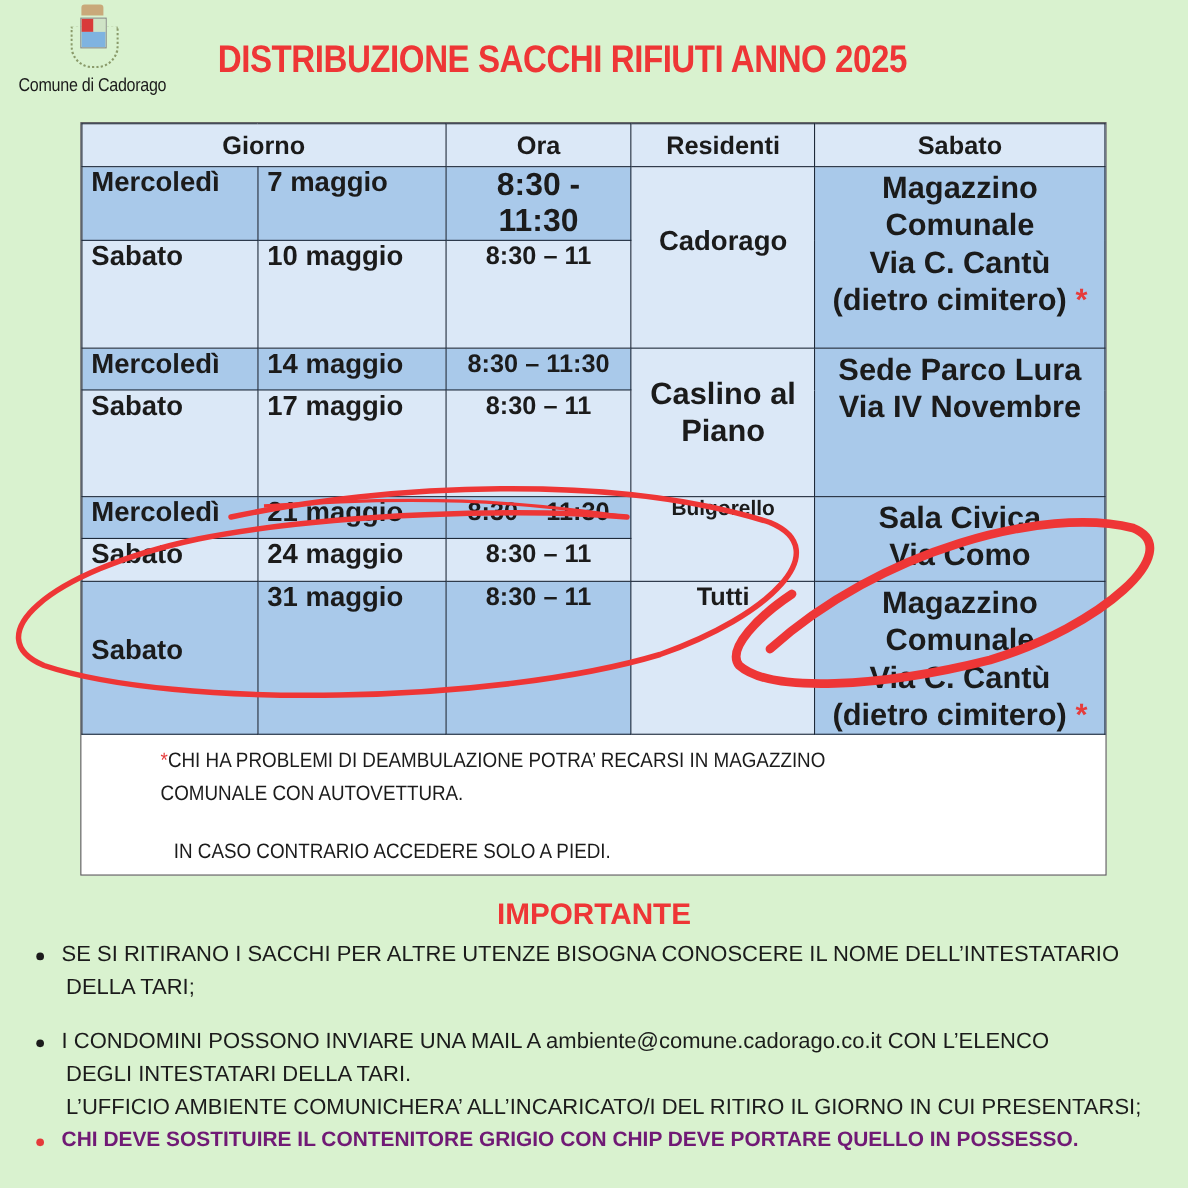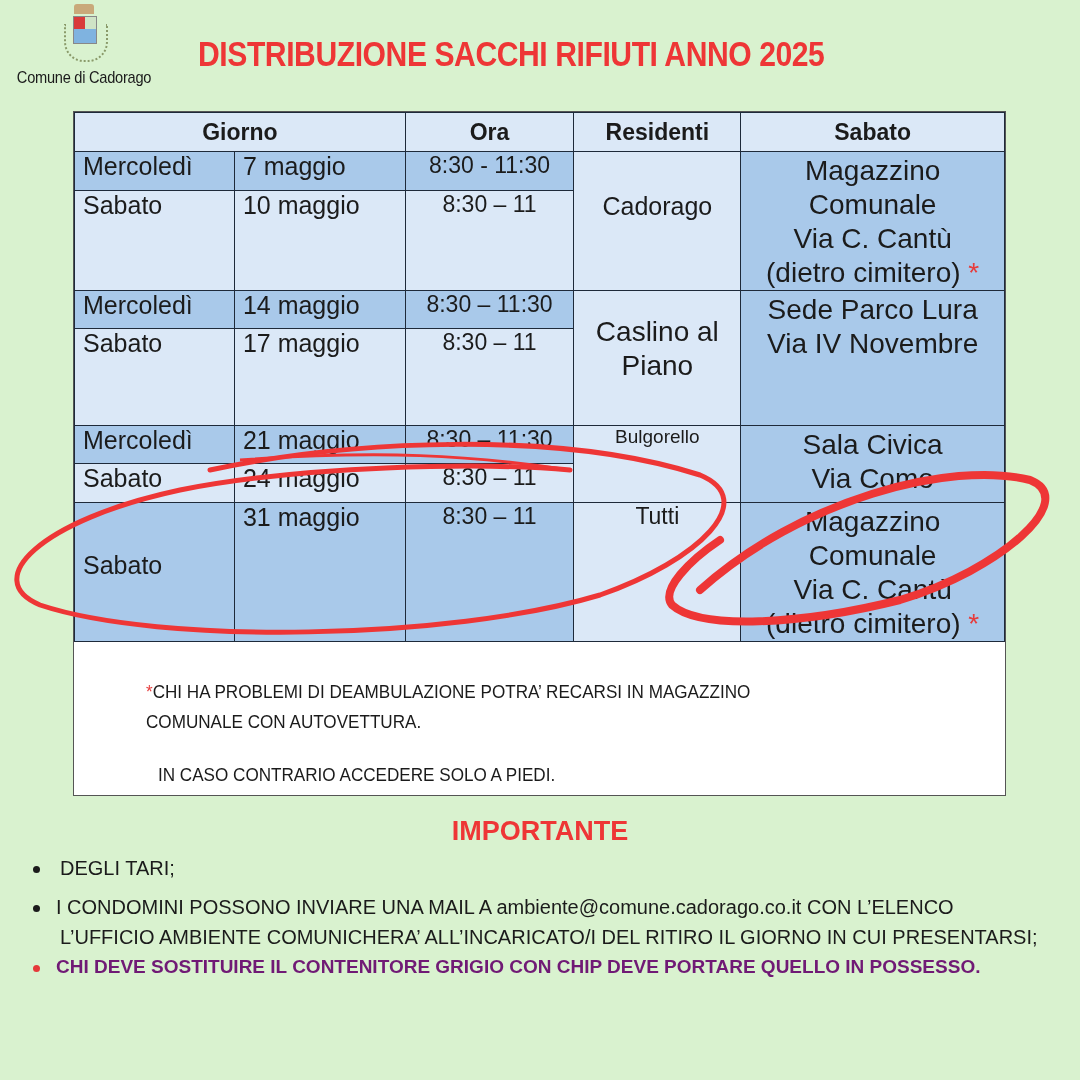--- a/index.html
+++ b/index.html
@@ -21,21 +21,21 @@
     letter-spacing:-0.5px; transform:scaleX(0.86); transform-origin:left;  white-space:nowrap;
   }
   .sheet {
     position:absolute; left:73px; top:111px; width:931px; height:683px; background:#ffffff;
     border:1px solid #555;
   }
   table.sched {
     position:absolute; left:0; top:0; border-collapse:collapse; width:931px;
     font-size:25px;
   }
-  table.sched td, table.sched th { border:1.5px solid #1e2a3a; padding:0 8px; vertical-align:top; }
+  table.sched td, table.sched th { border:1.5px solid #1e2a3a; padding:0 8px; vertical-align:top;font-weight:bold; }
   table.sched th { background:#dbe8f7; height:38px; font-size:23px; font-weight:bold; text-align:center; vertical-align:middle; }
   .dk { background:#a9c9ea; }
   .lt { background:#dbe8f7; }
   .c { text-align:center; }
   .loc { text-align:center; line-height:34px; font-size:28px; padding-top:2px !important; }
   .star { color:#e63c3c; }
   .note { position:absolute; left:72px; top:565px; font-size:19px; line-height:30px; transform:scaleX(0.9); transform-origin:left; white-space:nowrap; }
   .note2 { position:absolute; left:84px; top:652px; font-size:19px; transform:scaleX(0.9); transform-origin:left; white-space:nowrap; }
   .imp-title { position:absolute; left:0; width:1080px; top:816px; text-align:center; font-size:27px; font-weight:bold; color:#ee3636; }
   .imp-list { position:absolute; left:30px; top:853px; width:1045px; font-size:20px; line-height:30px; }
@@ -76,21 +76,21 @@
         <tr>
       <th colspan="2">Giorno</th>
       <th>Ora</th>
       <th>Residenti</th>
       <th>Sabato</th>
     </tr>
 
     <tr style="height:38px">
       <td class="dk">Mercoledì</td>
       <td class="dk">7 maggio</td>
-      <td class="dk c" style="font-size:23px">8:30 - 11:30</td>
+      <td class="dk c" style="font-size:29px">8:30 - 11:30</td>
       <td rowspan="2" class="lt c" style="vertical-align:middle;padding-bottom:30px">Cadorago</td>
       <td rowspan="2" class="dk loc">
         <div>Magazzino</div>
         <div>Comunale</div>
         <div>Via C. Cantù</div>
         <div><span>(dietro cimitero)</span> <span class="star">*</span></div>
       </td>
     </tr>
     <tr style="height:98px">
       <td class="lt">Sabato</td>
@@ -159,24 +159,26 @@
   <path d="M 210 470 C 350 440, 560 430, 700 475 C 760 500, 700 560, 600 595 C 450 640, 160 645, 40 605 C -20 580, 40 520, 180 490 C 300 466, 480 462, 570 470" fill="none" stroke="#ee3636" stroke-width="5" stroke-linecap="round"></path>
   <path d="M 240 460 C 380 450, 470 455, 570 470" fill="none" stroke="#ee3636" stroke-width="3"></path>
   <path d="M 700 590 C 800 500, 950 460, 1030 480 C 1080 500, 1000 570, 900 600 C 800 625, 700 630, 672 605 C 660 590, 690 560, 720 540" fill="none" stroke="#ee3636" stroke-width="8" stroke-linecap="round"></path>
 </svg>
 
 <div class="imp-title">IMPORTANTE</div>
 
 <div class="imp-list">
   <div class="imp-item">
     <span class="dot"></span>
-    <div style="padding-left:4px">DEGLI TARI;</div>
+    <div>SE SI RITIRANO I SACCHI PER ALTRE UTENZE BISOGNA CONOSCERE IL NOME DELL’INTESTATARIO</div>
+    <div style="padding-left:4px">DELLA TARI;</div>
   </div>
-  <div class="imp-item" style="margin-top:9px">
+  <div class="imp-item" style="margin-top:19px">
     <span class="dot"></span>
     <div>I CONDOMINI POSSONO INVIARE UNA MAIL A ambiente@comune.cadorago.co.it CON L’ELENCO</div>
+    <div style="padding-left:4px">DEGLI INTESTATARI DELLA TARI.</div>
     <div style="padding-left:4px">L’UFFICIO AMBIENTE COMUNICHERA’ ALL’INCARICATO/I DEL RITIRO IL GIORNO IN CUI PRESENTARSI;</div>
   </div>
   <div class="imp-item red">
     <span class="dot"></span>
     <div>CHI DEVE SOSTITUIRE IL CONTENITORE GRIGIO CON CHIP DEVE PORTARE QUELLO IN POSSESSO.</div>
   </div>
 </div>
 
 </body></html>

